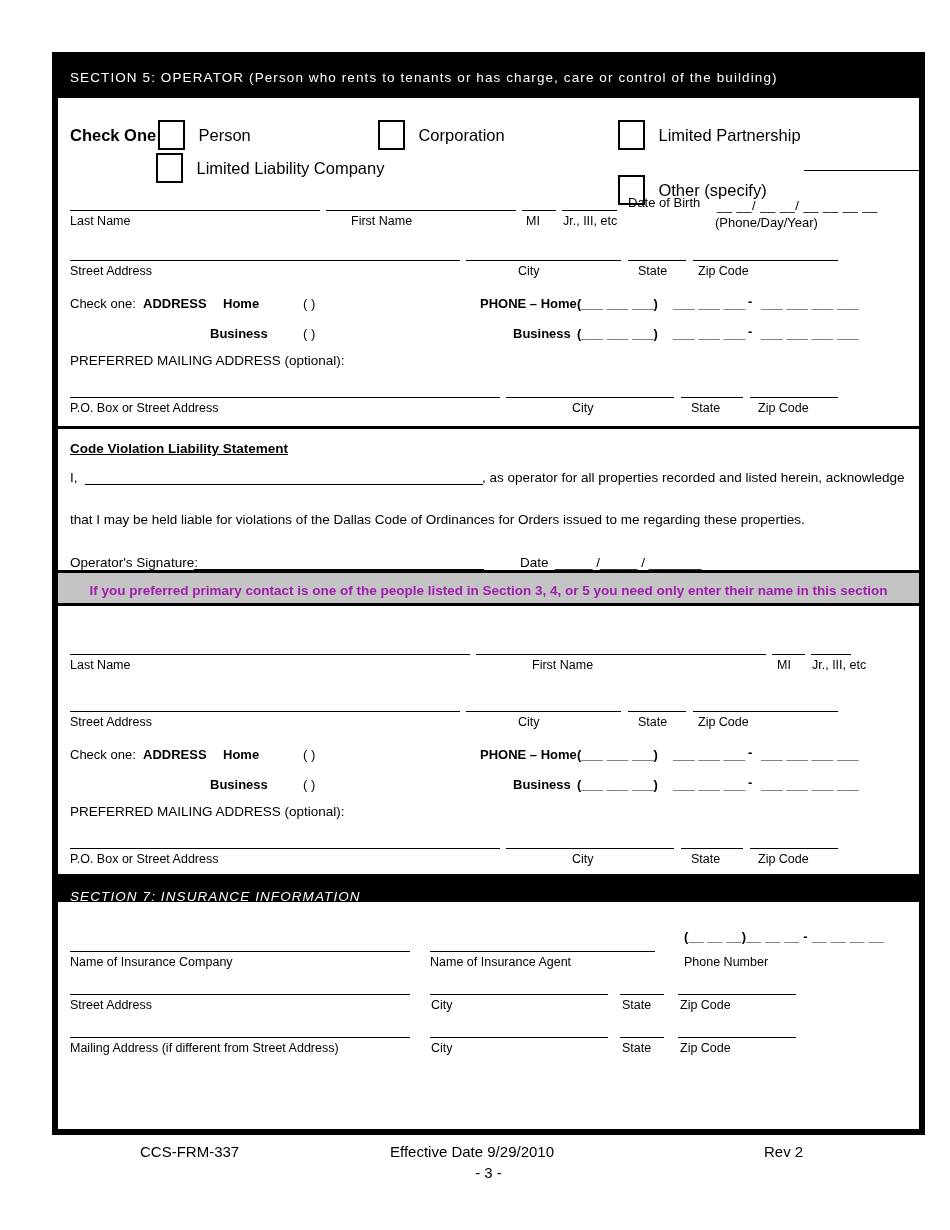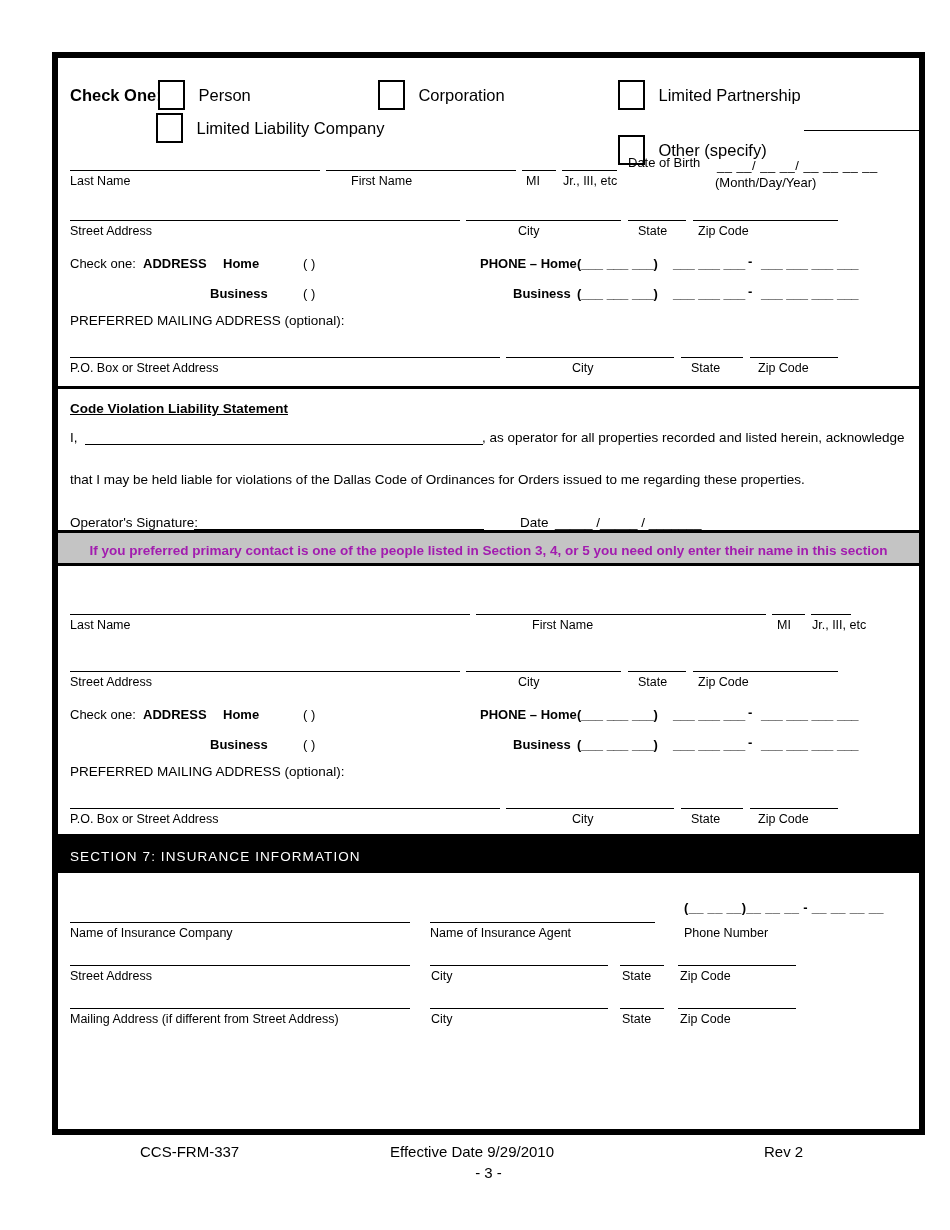--- a/index.html
+++ b/index.html
@@ -137,20 +137,23 @@
     width: 873px;
     text-align: center;
     font-size: 15px;
   }
 </style>
 </head>
 <body>
 
 <div class="page-frame">
 
+  <div class="section-bar" style="height:40px; line-height:16px;">
+    <span>SECTION 5:  OPERATOR (Person who rents to tenants or has charge, care or control of the building)</span>
+  </div>
 
   <div class="block" style="height:290px;">
 
     <div class="abs" style="left:12px; top:28px;">
       <span class="check-one-label">Check One:</span>
     </div>
 
     <div class="abs" style="left:100px; top:22px;">
       <span class="cbox"></span>
       <span class="cb-label">Person</span>
@@ -173,21 +176,21 @@
 
 
     <div class="abs" style="left:560px; top:55px;margin-top:22px;">
       <span class="cbox"></span>
       <span class="cb-label">Other (specify)</span>
     </div>
     <div class="abs rule" style="left:746px; top:72px; width:120px;"></div>
 
     <div class="abs txt" style="left:570px; top:97px;">Date of Birth</div>
     <div class="abs txt" style="left:659px; top:100px; letter-spacing:0.5px;">__ __/ __ __/ __ __ __ __</div>
-    <div class="abs txt" style="left:657px; top:117px;">(Month/Day/Year)</div>
+    <div class="abs txt" style="left:657px; top:117px;">(Phone/Day/Year)</div>
 
     <div class="abs rule" style="left:12px; top:112px; width:250px;"></div>
     <div class="abs rule" style="left:268px; top:112px; width:190px;"></div>
     <div class="abs rule" style="left:464px; top:112px; width:34px;"></div>
     <div class="abs rule" style="left:504px; top:112px; width:55px;"></div>
 
     <div class="abs fld-label" style="left:12px; top:116px;">Last Name</div>
     <div class="abs fld-label" style="left:293px; top:116px;">First Name</div>
     <div class="abs fld-label" style="left:468px; top:116px;">MI</div>
     <div class="abs fld-label" style="left:505px; top:116px;">Jr., III, etc</div>
@@ -306,21 +309,21 @@
     <div class="abs rule" style="left:448px; top:242px; width:168px;"></div>
     <div class="abs rule" style="left:623px; top:242px; width:62px;"></div>
     <div class="abs rule" style="left:692px; top:242px; width:88px;"></div>
 
     <div class="abs fld-label" style="left:12px; top:246px;">P.O. Box or Street Address</div>
     <div class="abs fld-label" style="left:514px; top:246px;">City</div>
     <div class="abs fld-label" style="left:633px; top:246px;">State</div>
     <div class="abs fld-label" style="left:700px; top:246px;">Zip Code</div>
   </div>
 
-  <div class="section-bar" style="height:39px; line-height:16px; border-top:3px solid #000;">
+  <div class="section-bar" style="height:28px; line-height:16px; border-top:3px solid #000;font-style:italic;">
     <span>SECTION 7:  INSURANCE INFORMATION</span>
   </div>
 
   <div class="block" style="height:150px;">
 
     <div class="abs txt-b" style="left:626px; top:27px; letter-spacing:0.3px;">(__ __ __)__ __ __  -  __ __ __ __</div>
 
     <div class="abs rule" style="left:12px; top:49px; width:340px;"></div>
     <div class="abs rule" style="left:372px; top:49px; width:225px;"></div>
 

